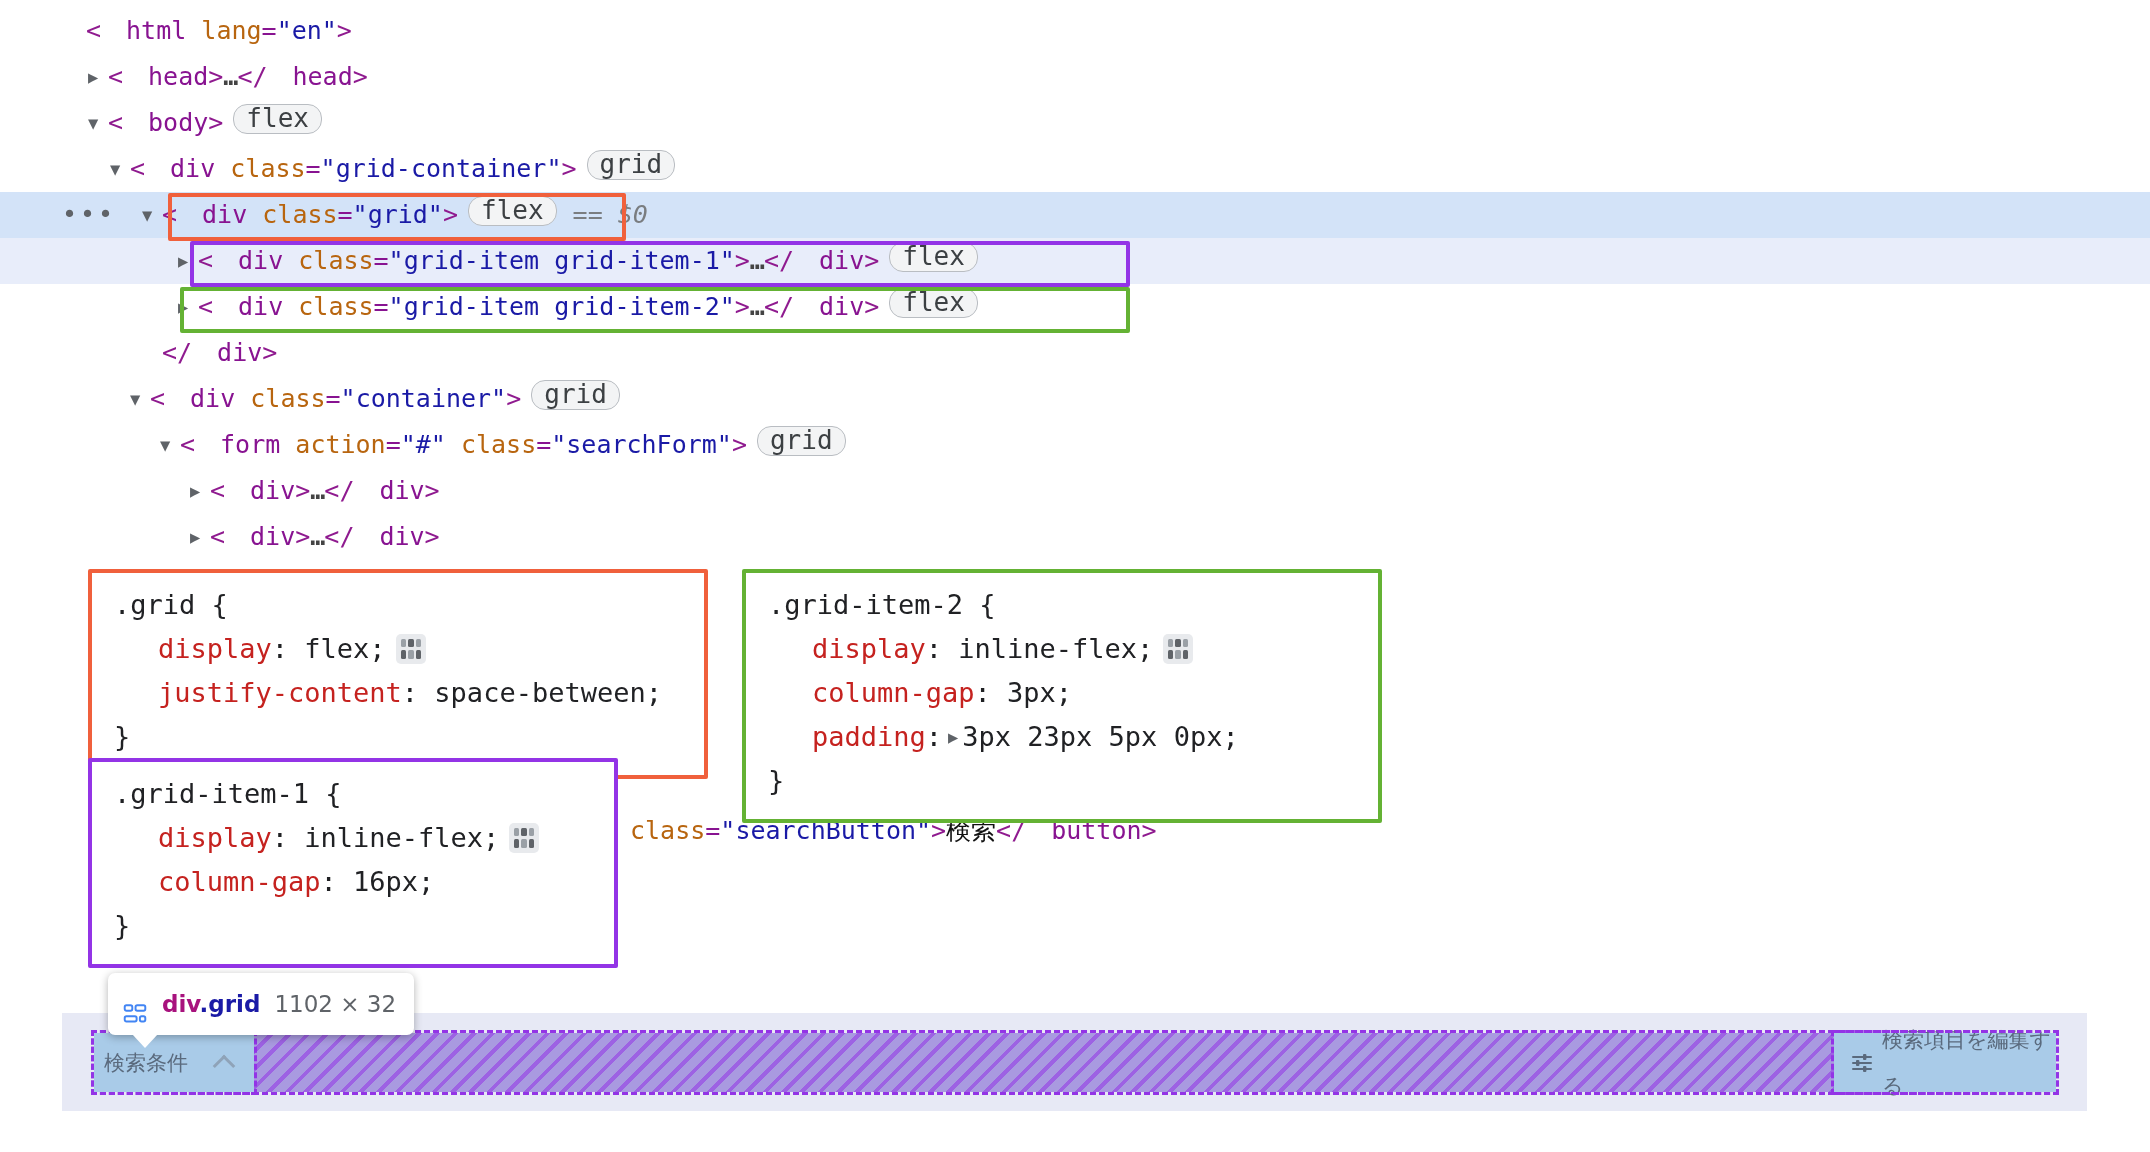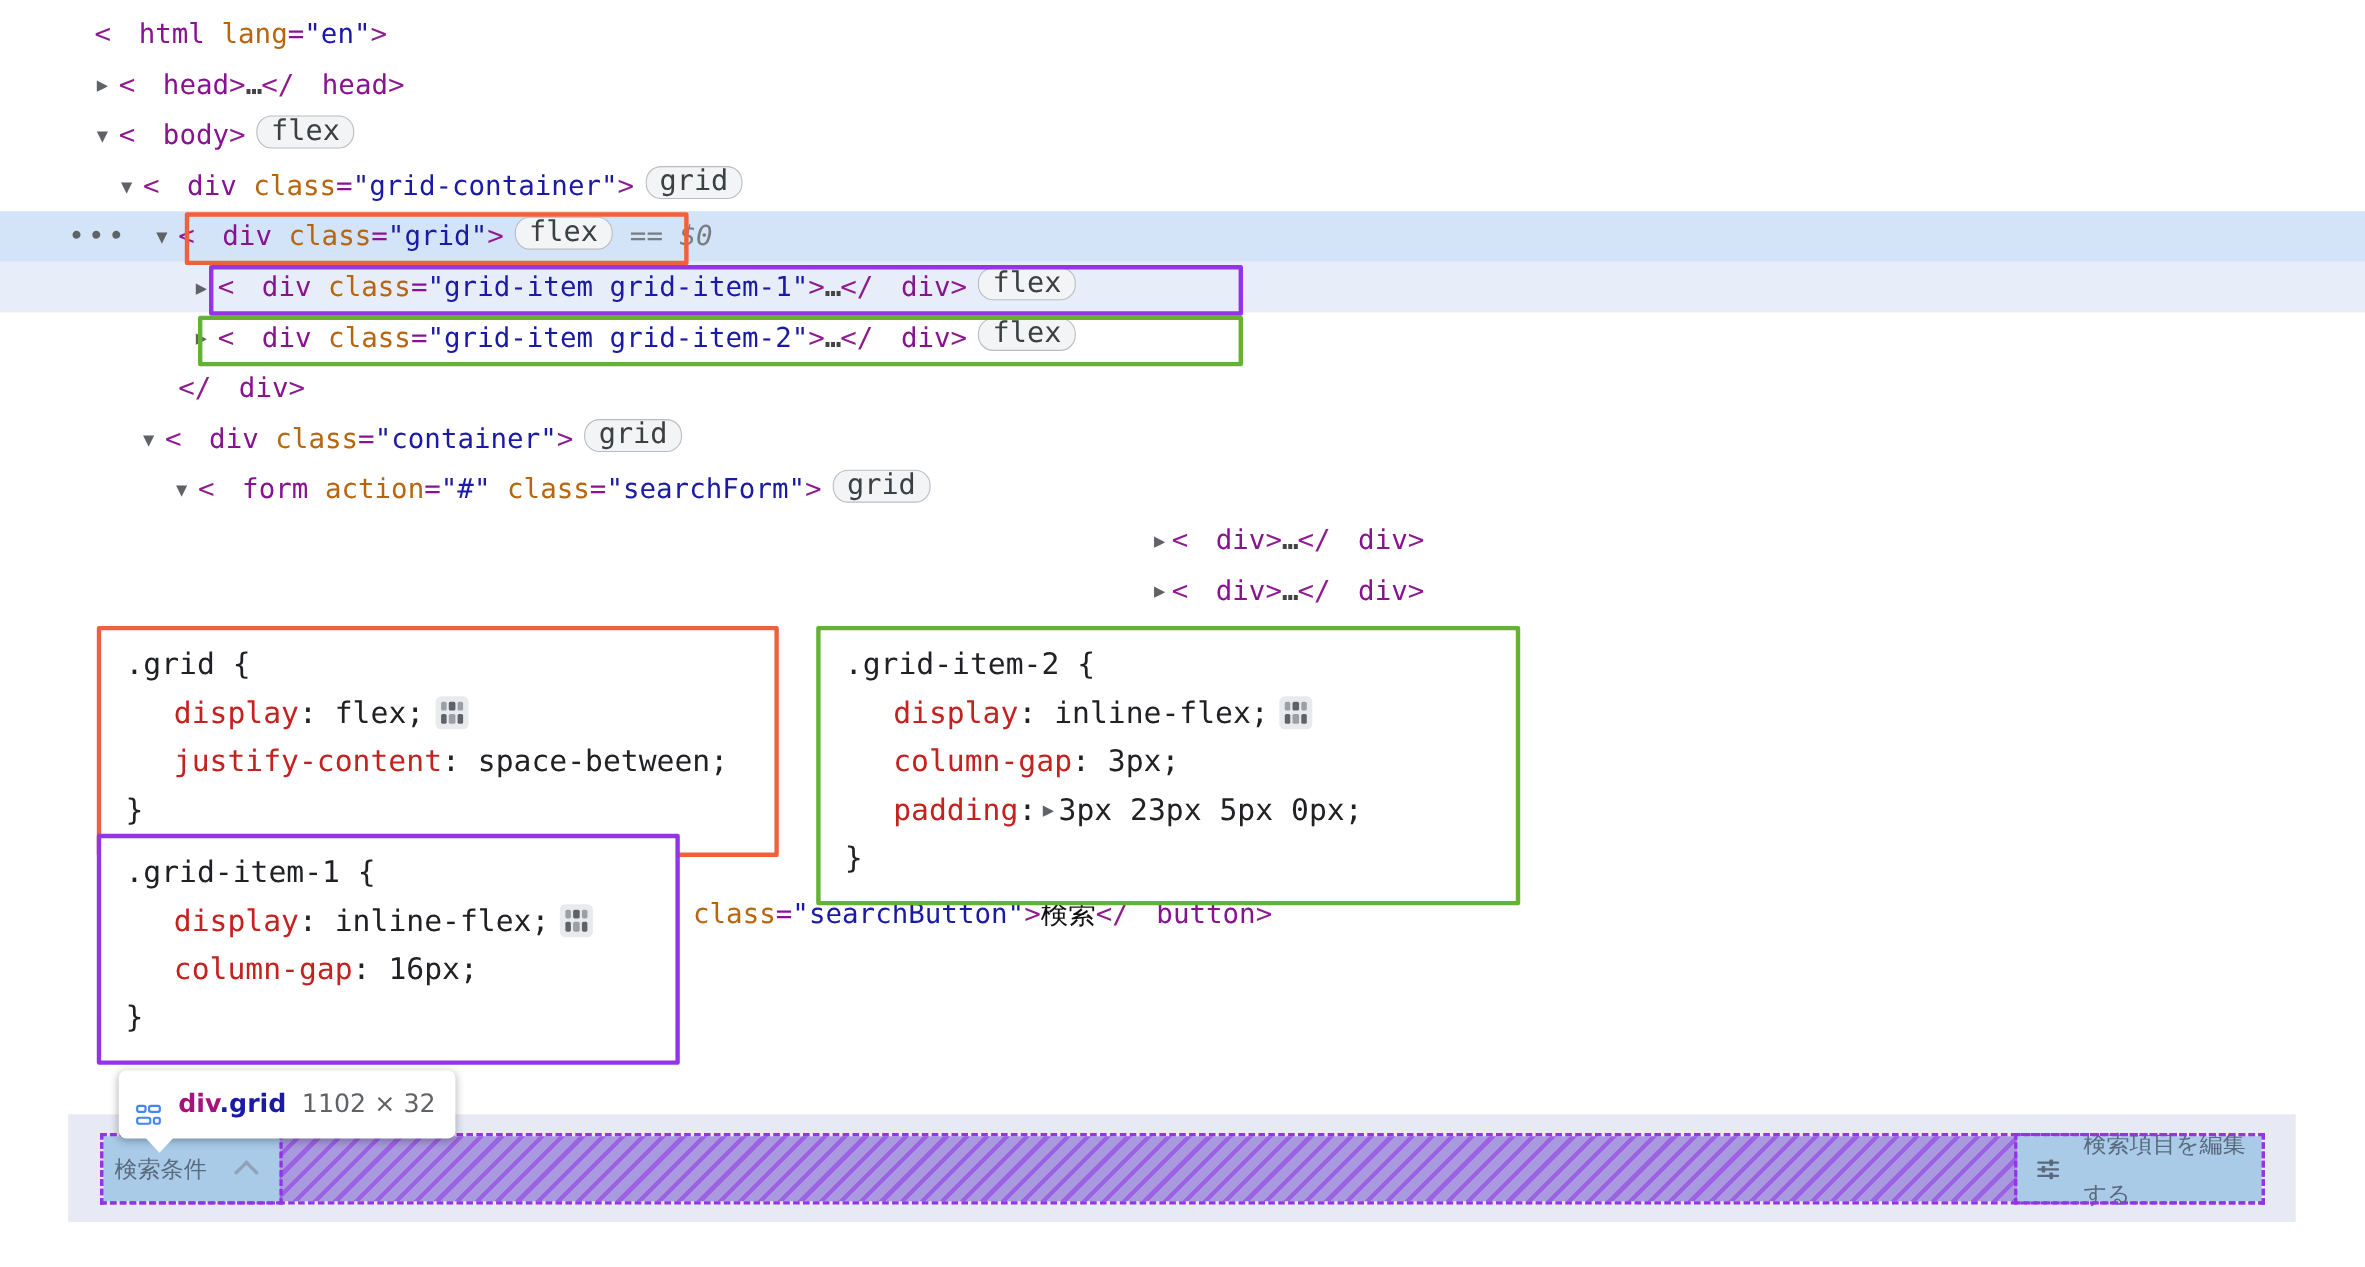--- a/index.html
+++ b/index.html
@@ -35,21 +35,21 @@
   .dom-row.selected {
     background: #d3e3f8;
   }
   .dom-row.child-hl {
     background: #e8edfa;
   }
   .indent-1 { padding-left: 88px; }
   .indent-2 { padding-left: 110px; }
   .indent-3 { padding-left: 142px; }
   .indent-4 { padding-left: 178px; }
-  .indent-5 { padding-left: 206px; text-align: center; }
+  .indent-5 { padding-left: 206px; }
 
   .ellipsis-gutter {
     position: absolute;
     left: 62px; top: 0;
     color: #5f6368;
     letter-spacing: 3px;
     font-size: 25px;
   }
 
   .tri {
@@ -177,21 +177,21 @@
   }
   #hl-left {
     width: 160px;
     padding-left: 10px;
     gap: 28px;
   }
   #hl-right {
     width: 222px;
     margin-left: auto;
     padding-left: 16px;
-    gap: 20px;
+    gap: 8px;
   }
   #hl-gap {
     flex: 1;
     background:
       repeating-linear-gradient(-45deg,
         rgba(147,52,230,0.55) 0px, rgba(147,52,230,0.55) 4px,
         rgba(147,52,230,0) 4px,   rgba(147,52,230,0) 13px),
       #a99ae0;
   }
   .chev-up {

